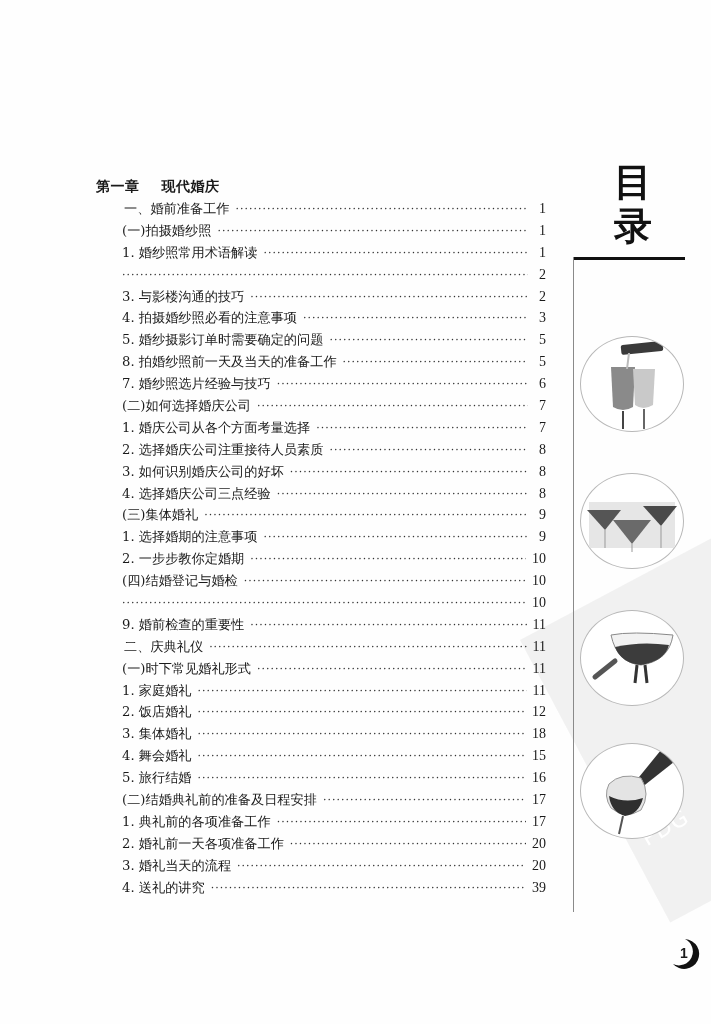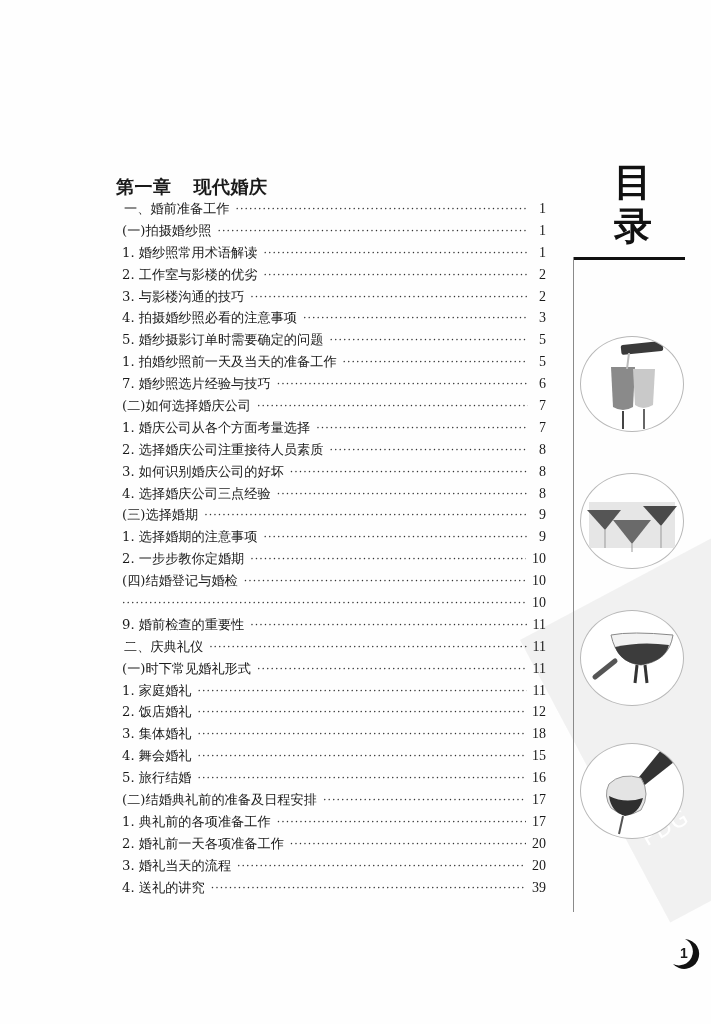--- a/index.html
+++ b/index.html
@@ -9,22 +9,22 @@
 
     
     .watermark { position: absolute; left: 520px; top: 640px; width: 240px; height: 320px;
                  background: #ececec; transform: rotate(-28deg); transform-origin: left top;
                  opacity: 0.75; }
     .watermark-text { position: absolute; left: 640px; top: 815px; font-family: "DejaVu Sans", sans-serif;
                       font-size: 22px; color: #ffffff; transform: rotate(-30deg); letter-spacing: 1px; }
 
     
     .toc { position: absolute; left: 96px; top: 176px; width: 450px; }
-    .chapter { font-family: Liberation Sans, sans-serif; font-weight: bold;
-               font-size: 18px; height: 22px; line-height: 22px; letter-spacing: 0.5px; margin-left: 20px; }
+    .chapter { font-family: Liberation Serif, serif; font-weight: bold;
+               font-size: 14px; height: 22px; line-height: 22px; letter-spacing: 0.5px; }
     .chapter .gap { display: inline-block; width: 22px; }
     .entry { display: flex; align-items: baseline; height: 21.9px; line-height: 21.9px;
              font-size: 13.2px; margin-left: 26px; white-space: nowrap; }
     .entry.level-section { margin-left: 28px; }
     .entry .label { flex: 0 0 auto; padding-right: 6px; }
     .entry .dots { flex: 1 1 auto; overflow: hidden; color: #333; letter-spacing: 1px;
                    font-size: 11px; }
     .entry .dots::before { content: "································································································"; }
     .entry .page-num { flex: 0 0 auto; padding-left: 6px; min-width: 12px; text-align: right;
                        font-family: "Liberation Serif", serif; font-size: 14px; }
@@ -69,41 +69,40 @@
           <span class="label">(一)拍摄婚纱照</span>
           <span class="dots"></span>
           <span class="page-num">1</span>
         </div>
         <div class="entry level-item">
           <span class="label">1. 婚纱照常用术语解读</span>
           <span class="dots"></span>
           <span class="page-num">1</span>
         </div>
         <div class="entry level-item">
-          <span class="label">2. 工作室与影楼的优劣</span>
           <span class="dots"></span>
           <span class="page-num">2</span>
         </div>
         <div class="entry level-item">
           <span class="label">3. 与影楼沟通的技巧</span>
           <span class="dots"></span>
           <span class="page-num">2</span>
         </div>
         <div class="entry level-item">
           <span class="label">4. 拍摄婚纱照必看的注意事项</span>
           <span class="dots"></span>
           <span class="page-num">3</span>
         </div>
         <div class="entry level-item">
           <span class="label">5. 婚纱摄影订单时需要确定的问题</span>
           <span class="dots"></span>
           <span class="page-num">5</span>
         </div>
         <div class="entry level-item">
-          <span class="label">1. 拍婚纱照前一天及当天的准备工作</span>
+          <span class="label">8. 拍婚纱照前一天及当天的准备工作</span>
           <span class="dots"></span>
           <span class="page-num">5</span>
         </div>
         <div class="entry level-item">
           <span class="label">7. 婚纱照选片经验与技巧</span>
           <span class="dots"></span>
           <span class="page-num">6</span>
         </div>
         <div class="entry level-subsection">
           <span class="label">(二)如何选择婚庆公司</span>
@@ -124,21 +123,21 @@
           <span class="label">3. 如何识别婚庆公司的好坏</span>
           <span class="dots"></span>
           <span class="page-num">8</span>
         </div>
         <div class="entry level-item">
           <span class="label">4. 选择婚庆公司三点经验</span>
           <span class="dots"></span>
           <span class="page-num">8</span>
         </div>
         <div class="entry level-subsection">
-          <span class="label">(三)选择婚期</span>
+          <span class="label">(三)集体婚礼</span>
           <span class="dots"></span>
           <span class="page-num">9</span>
         </div>
         <div class="entry level-item">
           <span class="label">1. 选择婚期的注意事项</span>
           <span class="dots"></span>
           <span class="page-num">9</span>
         </div>
         <div class="entry level-item">
           <span class="label">2. 一步步教你定婚期</span>

